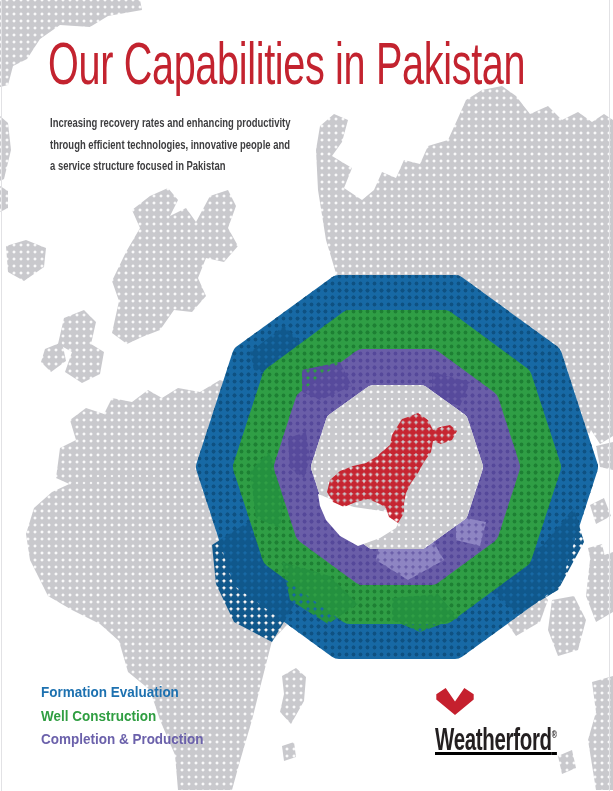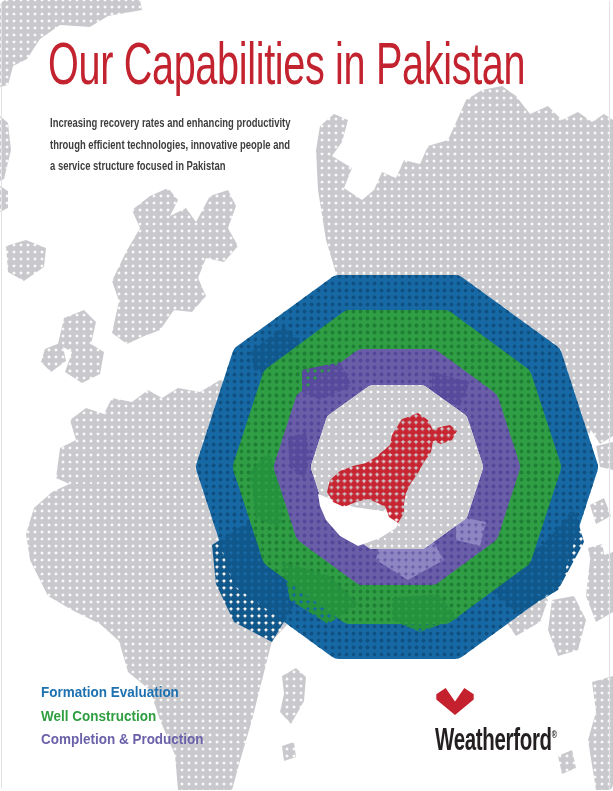--- a/index.html
+++ b/index.html
@@ -1,19 +1,18 @@
 <!DOCTYPE html>
 <html><head>
 <meta charset="utf-8">
 <style>
   html,body{margin:0;padding:0;background:#fff;}
   .page{
     position:relative;width:613px;height:791px;overflow:hidden;background:#ffffff;
     font-family:"Liberation Sans", sans-serif;
-    border-radius:7px;
   }
   .page svg.map{position:absolute;left:0;top:0;}
   .edge-line{position:absolute;top:0;width:1px;height:791px;background:#e2e2e5;}
   .edge-left{left:1px;}
   .edge-right{left:609px;}
 
   .page-title{
     position:absolute;left:48px;top:34px;width:840px;
     font-size:60px;font-weight:400;line-height:60px;letter-spacing:-0.5px;
     color:#c3232f;transform:scaleX(0.66);transform-origin:left top;white-space:nowrap;
@@ -25,21 +24,21 @@
   }
   .services{
     position:absolute;left:41px;top:681px;
     font-size:14.5px;font-weight:700;line-height:23.5px;
     transform:scaleX(0.93);transform-origin:left top;white-space:nowrap;
   }
   .svc-blue{color:#1d71b0;}
   .svc-green{color:#2f9e41;}
   .svc-purple{color:#6b61ab;}
 
-  .logo{position:absolute;left:435px;top:688px;width:160px;}
+  .logo{position:absolute;left:435px;top:688px;width:160px;text-decoration:underline;}
   .logo-mark{display:block;margin-left:1px;}
   .brand{
     margin-top:3px;font-size:32px;font-weight:700;line-height:32px;
     color:#231f20;transform:scaleX(0.64);transform-origin:left top;white-space:nowrap;
     letter-spacing:-0.5px;
   }
   .brand .reg{font-size:11px;vertical-align:super;letter-spacing:0;}
 </style>
 </head>
 <body>

